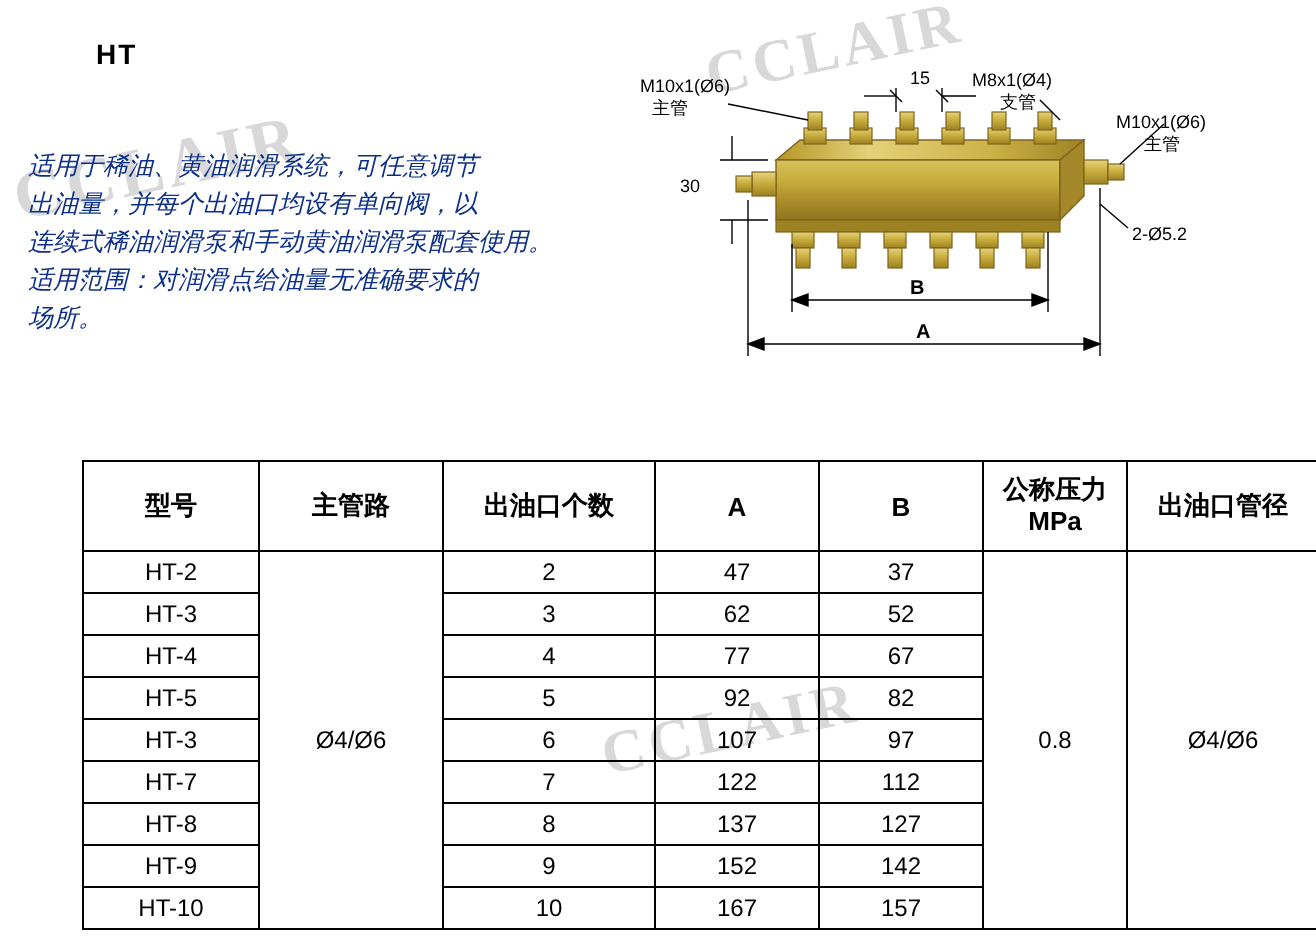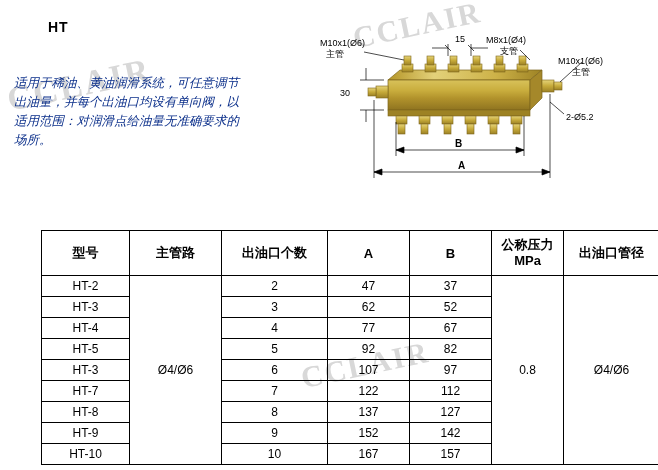--- a/index.html
+++ b/index.html
@@ -87,20 +87,21 @@
 
   <div class="wm wm1">CCLAIR</div>
   <div class="wm wm2">CCLAIR</div>
   <div class="wm wm3">CCLAIR</div>
 
   <div class="subtitle">HT</div>
 
   <div class="desc">
     <div>适用于稀油、黄油润滑系统，可任意调节</div>
     <div>出油量，并每个出油口均设有单向阀，以</div>
+    <div>连续式稀油润滑泵和手动黄油润滑泵配套使用。</div>
     <div>适用范围：对润滑点给油量无准确要求的</div>
     <div>场所。</div>
   </div>
 
   <div class="drawing">
     <svg width="352" height="200" viewBox="0 0 352 200" xmlns="http://www.w3.org/2000/svg">
       <defs>
         <linearGradient id="brass" x1="0" y1="0" x2="0" y2="1">
           <stop offset="0%" stop-color="#d8c25a"></stop>
           <stop offset="35%" stop-color="#c9ad3d"></stop>

